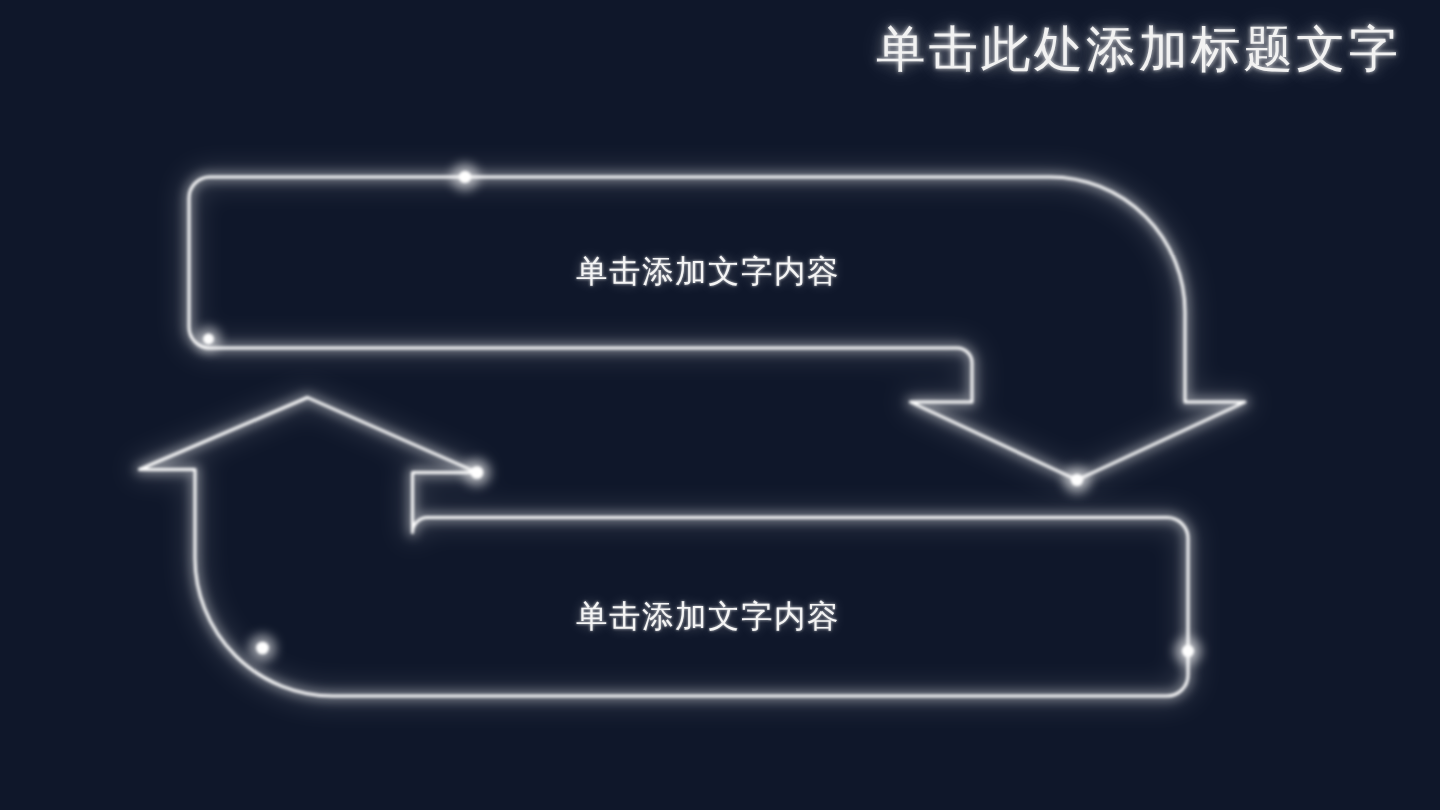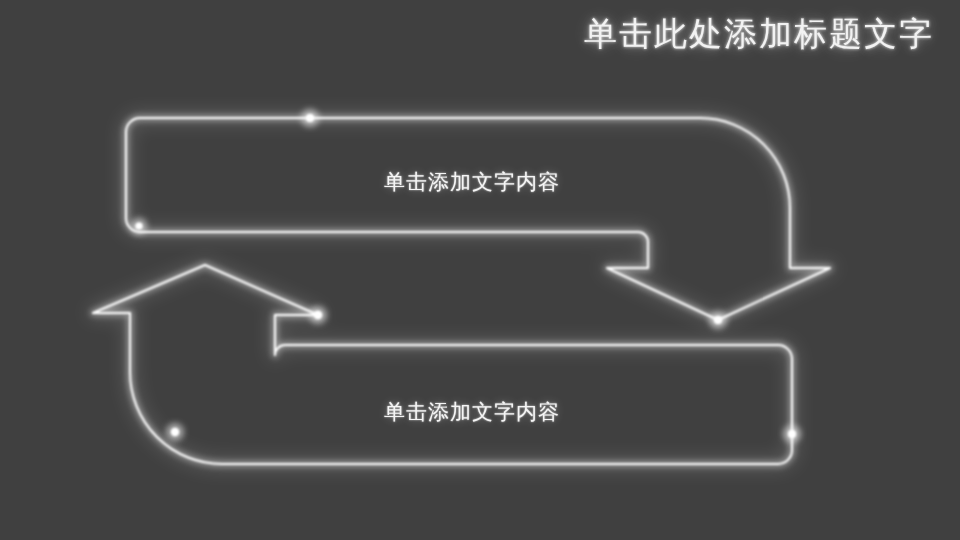--- a/index.html
+++ b/index.html
@@ -4,21 +4,21 @@
 <style>
   html, body {
     margin: 0;
     padding: 0;
     background: #000000;
   }
   #slide {
     position: relative;
     width: 960px;
     height: 540px;
-    background: #404040;
+    background: #0f172a;
     overflow: hidden;
     font-family: "Liberation Sans", sans-serif;
   }
 
   
   #slide-title {
     position: absolute;
     right: 26px;
     top: 14px;
     font-family: "Liberation Serif", serif;

